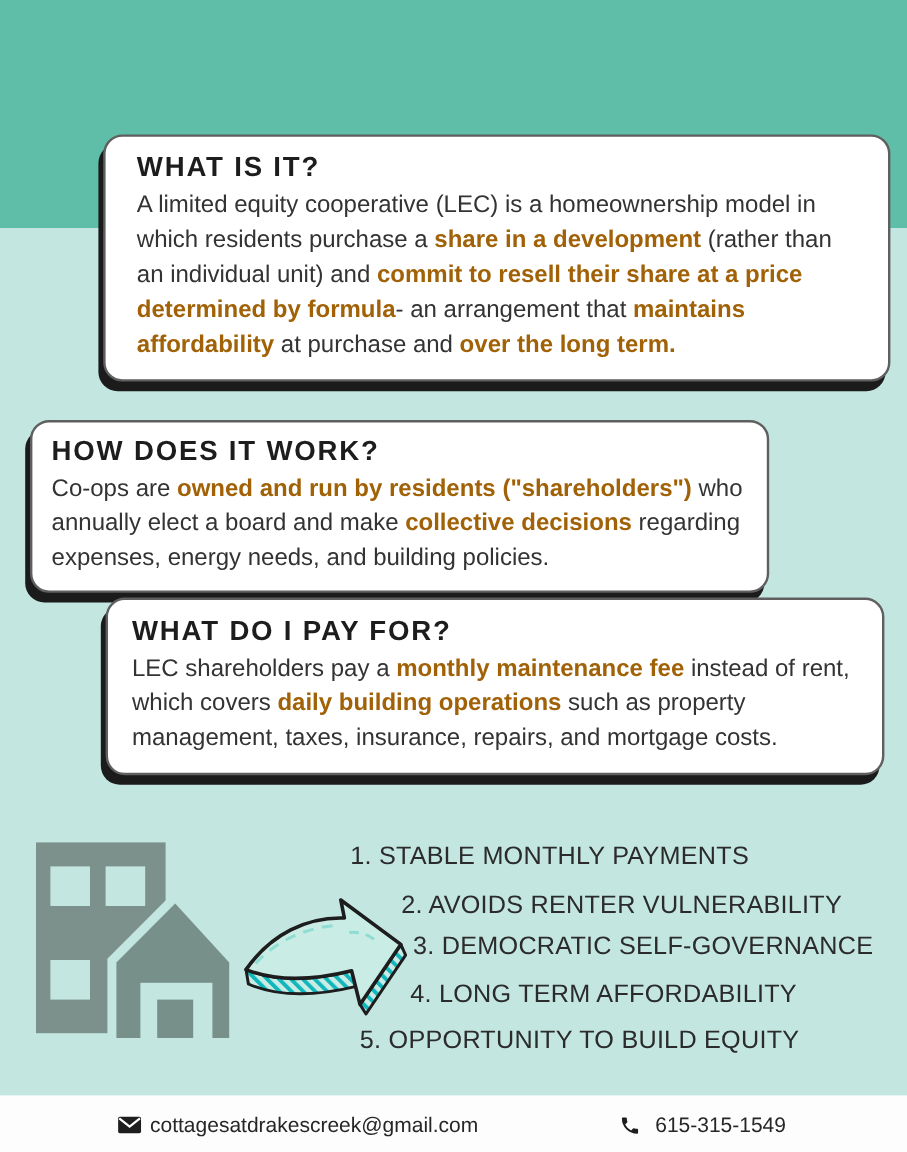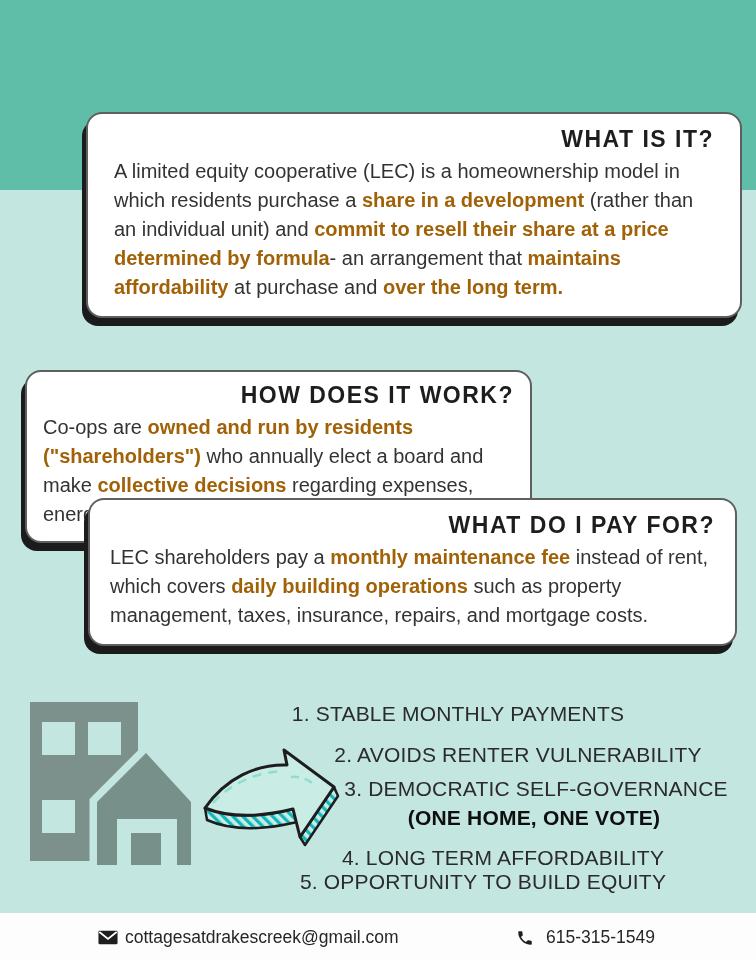--- a/index.html
+++ b/index.html
@@ -28,45 +28,45 @@
   }
   .card{
     position:absolute;
     background:#ffffff;
     border:2px solid #5f5f5f;
     border-radius:16px;
     box-shadow:-4px 8px 0 #1b1b1b;
     box-sizing:border-box;
   }
   .card-what-is-it{left:86px;top:112px;width:656px;padding:6px 26px 14px;}
-  .card-how-work{left:25px;top:370px;width:507px;padding:4px 16px 12px;}
+  .card-how-work{left:25px;top:350px;width:616px;padding:4px 16px 12px;}
   .card-what-pay{left:88px;top:498px;width:649px;padding:6px 20px 14px;}
   .card h2{
     margin:6px 0 2px;
-    text-align:right;
+    text-align:left;
     font-size:23px;letter-spacing:1.5px;
     color:#1d1d1d;
   }
   .card p{
     margin:4px 0 0;
     font-size:20px;line-height:29px;
     color:#333333;
   }
   .card p b{color:#a16207;}
   .benefits{
     position:absolute;left:260px;top:695px;width:496px;
     display:flex;flex-direction:column;align-items:center;
     font-size:21px;letter-spacing:.2px;color:#2b2b2b;
   }
   .benefit{white-space:nowrap;line-height:24px;}
   .benefit:nth-child(1){margin-top:7px;transform:translateX(-50px);}
   .benefit:nth-child(2){margin-top:17px;transform:translateX(10px);}
   .benefit:nth-child(3){margin-top:10px;transform:translateX(28px);text-align:center;}
   .benefit:nth-child(4){margin-top:16px;transform:translateX(-5px);}
-  .benefit:nth-child(5){margin-top:0;transform:translateX(-25px);}
+  .benefit:nth-child(5){margin-top:14px;transform:translateX(-25px);}
   .benefit-sub{
     font-weight:bold;color:#0e0e0e;margin-top:5px;
     transform:translateX(-2px);
   }
   .building-icon{position:absolute;left:28px;top:698px;}
   .arrow-icon{position:absolute;left:198px;top:744px;}
   .footer{
     position:absolute;left:0;top:913px;width:756px;height:47px;
     background:#FDFDFD;
   }
@@ -130,21 +130,20 @@
 
   <div class="benefits">
       <div class="benefit">
         <div>1. STABLE MONTHLY PAYMENTS</div>
       </div>
       <div class="benefit">
         <div>2. AVOIDS RENTER VULNERABILITY</div>
       </div>
       <div class="benefit">
         <div>3. DEMOCRATIC SELF-GOVERNANCE</div>
-        <div class="benefit-sub">(ONE HOME, ONE VOTE)</div>
       </div>
       <div class="benefit">
         <div>4. LONG TERM AFFORDABILITY</div>
       </div>
       <div class="benefit">
         <div>5. OPPORTUNITY TO BUILD EQUITY</div>
       </div>
     </div>
 
   <footer class="footer">

